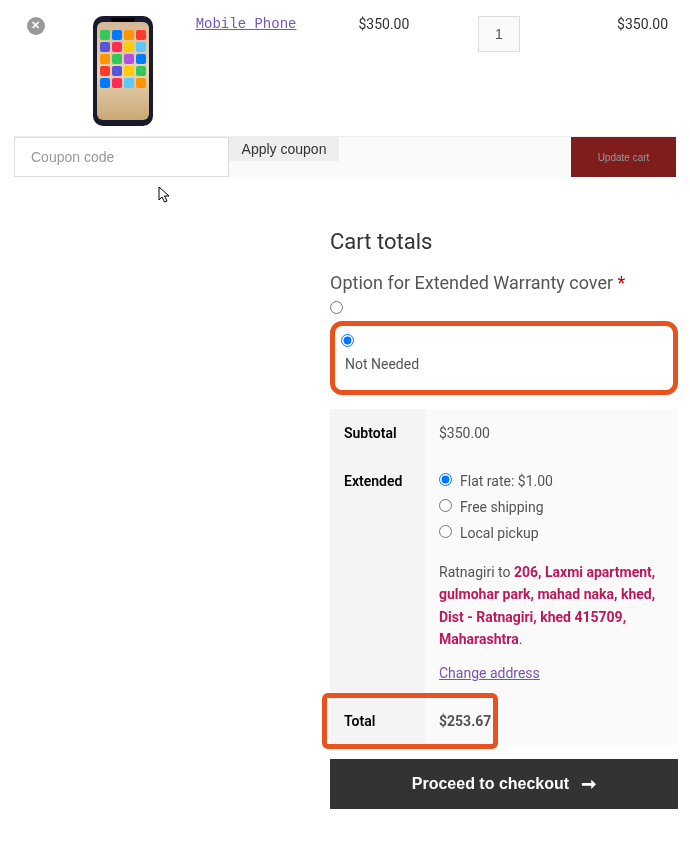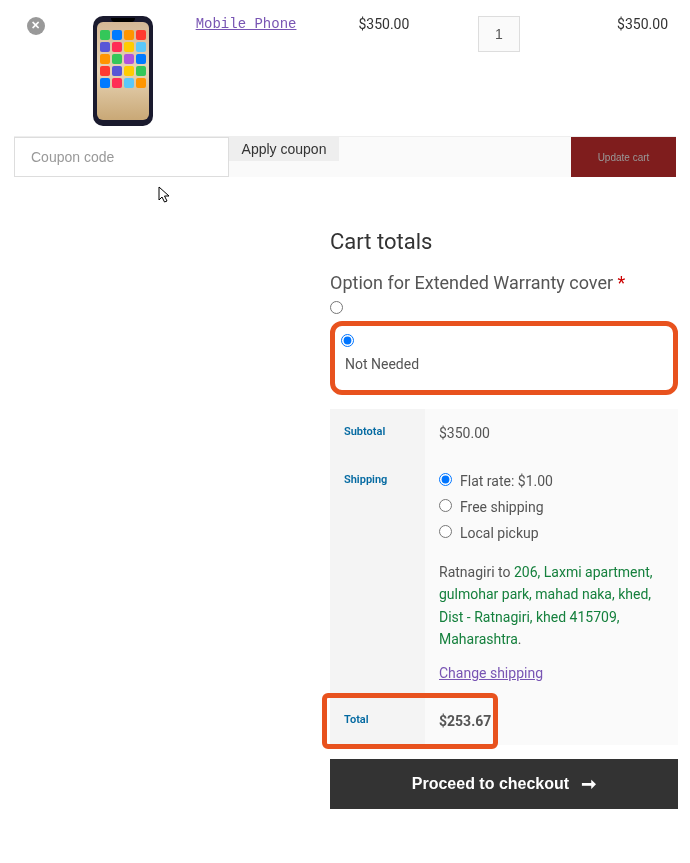--- a/index.html
+++ b/index.html
@@ -30,26 +30,26 @@
 .cursor-arrow { position: absolute; left: 158px; top: 186px; font-size: 16px; color: #000; pointer-events: none; }
 .totals-wrap { width: 348px; margin-left: 316px; margin-top: 52px; }
 .totals-title { font-size: 22px; font-weight: 400; color: #333; margin-bottom: 18px; }
 .warranty-label { font-size: 18px; color: #555; margin-bottom: 8px; }
 .req { color: #c00; }
 .radio-line { margin: 4px 0; }
 .radio-line input { margin-left: 0; }
 .radio-text { display: block; padding: 6px 0 6px 4px; color: #555; }
 .hl-box { border: 5px solid #e8521e; border-radius: 12px; padding: 4px 6px 8px 6px; margin: 2px 0; }
 .totals-table { width: 100%; border-collapse: collapse; margin-top: 14px; }
-.totals-table th { background: #f4f4f4; text-align: left; font-weight: 600; color: #0369a1; padding: 16px 14px; vertical-align: top; font-size: 11px; width: 95px; }
+.totals-table th { background: #f4f4f4; text-align: left; font-weight: 600; color: #000000; padding: 16px 14px; vertical-align: top; font-size: 14px; width: 95px; }
 .totals-table td { background: #fafafa; padding: 16px 14px; color: #555; font-size: 14px; }
 .ship-opts label { display: block; margin-bottom: 10px; color: #555; }
 .ship-opts input { margin-right: 8px; }
 .ship-addr { margin-top: 20px; line-height: 1.6; color: #555; }
-.ship-addr b { font-weight: 400; color: #15803d; }
+.ship-addr b { font-weight: 700; color: #be185d; }
 .change-link { display: inline-block; margin-top: 14px; color: #7854b3; text-decoration: underline; }
 .total-row-hl { position: relative; }
 .total-row-hl::after { content:""; position:absolute; left: -8px; top: -4px; right: 180px; bottom: -4px; border: 5px solid #e8521e; border-radius: 6px; pointer-events:none; }
 .checkout-btn { display: flex; align-items: center; justify-content: center; gap: 12px; width: 100%; height: 50px; background: #333; color: #fff; font-size: 16px; font-weight: 600; border: none; margin-top: 14px; cursor: pointer; }
 .arrow-icon { font-size: 18px; }
 .container { position: relative; padding: 6px 14px 20px 14px; }
 </style>
 </head>
 <body>
 <div class="container">
@@ -131,31 +131,31 @@
     </div>
   </div>
 
   <table class="totals-table">
     <tbody>
           <tr>
       <th>Subtotal</th>
       <td>$350.00</td>
     </tr>
     <tr>
-      <th>Shipping</th>
+      <th>Extended</th>
       <td>
         <div class="ship-opts">
           <label><input type="radio" name="ship" checked="" style=""><span>Flat rate: $1.00</span></label>
           <label><input type="radio" name="ship" style=""><span>Free shipping</span></label>
           <label><input type="radio" name="ship" style=""><span>Local pickup</span></label>
         </div>
         <div class="ship-addr">
           <span>Ratnagiri to </span><b>206, Laxmi apartment, gulmohar park, mahad naka, khed, Dist - Ratnagiri, khed 415709, Maharashtra</b><span>.</span>
         </div>
-        <a href="#" class="change-link">Change shipping</a>
+        <a href="#" class="change-link">Change address</a>
       </td>
     </tr>
     <tr class="total-row-hl">
       <th>Total</th>
       <td><b>$253.67</b></td>
     </tr>
   </tbody>
       </table>
 
   <button class="checkout-btn">

